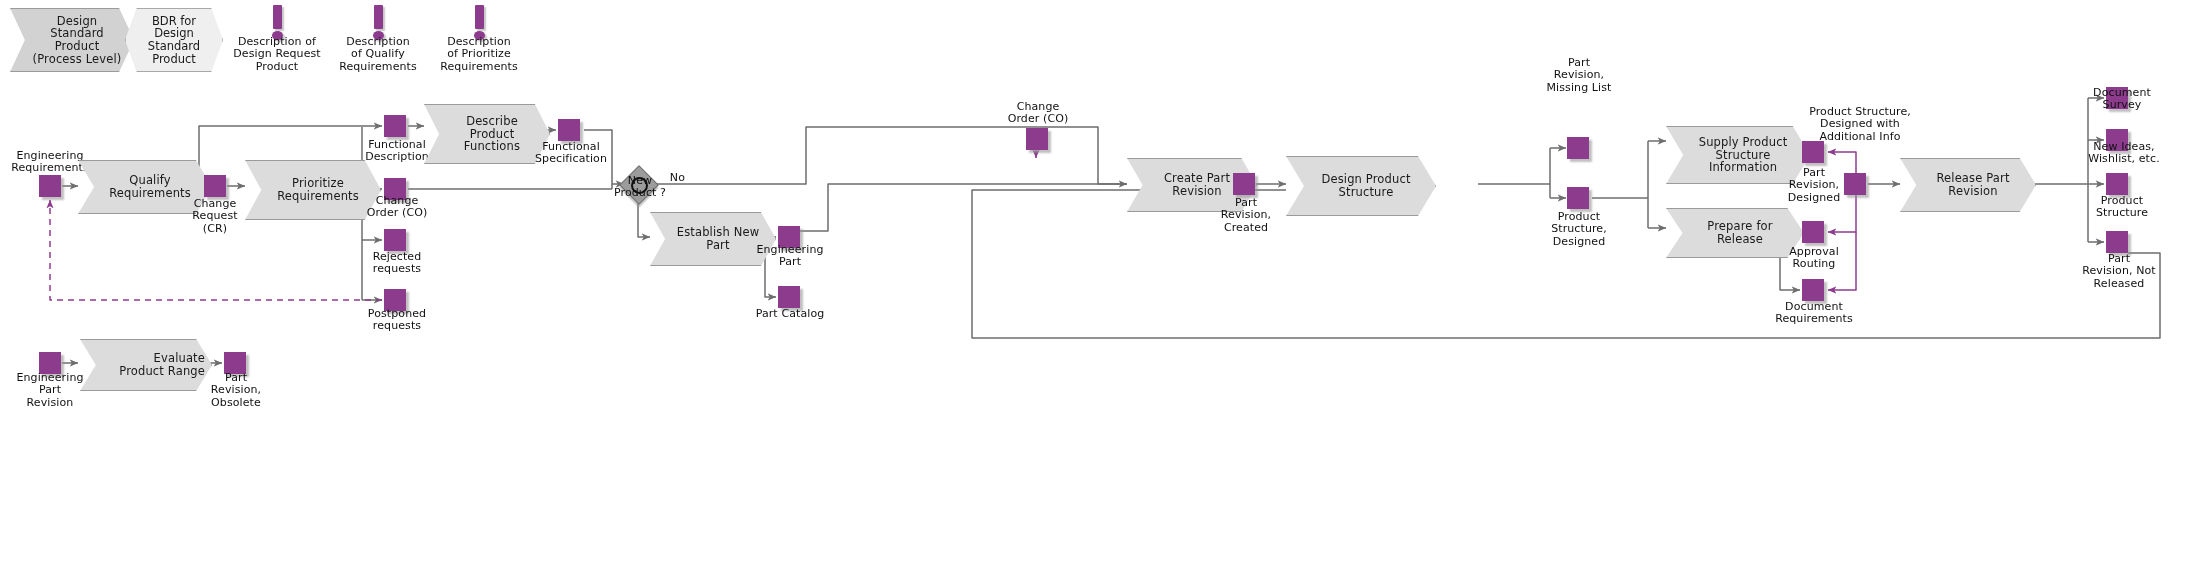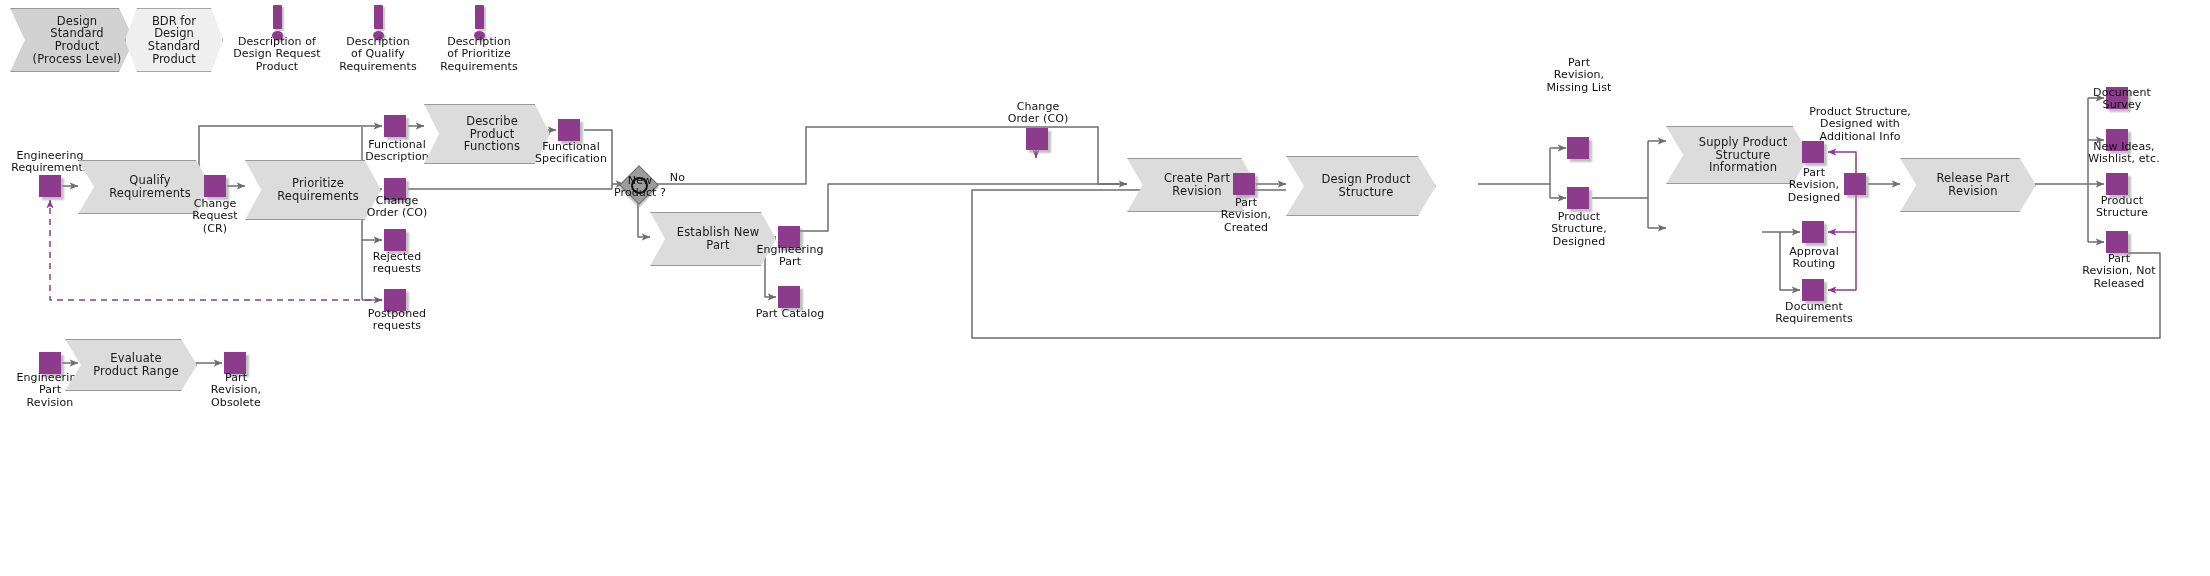--- a/index.html
+++ b/index.html
@@ -347,20 +347,24 @@
   <div class="cap" style="left: 1533px; top: 211px; width: 92px; white-space: pre-line;">Product
 Structure,
 Designed</div>
 
   <div class="chev" style="left:1666px;top:126px;width:120px;height:56px;">
     <span class="txt" style="white-space: pre-line;">Supply Product
 Structure
 Information</span>
   </div>
 
+  <div class="chev" style="left:1666px;top:208px;width:114px;height:48px;">
+    <span class="txt" style="white-space: pre-line;">Prepare for
+Release</span>
+  </div>
 
   <div class="sq" style="left:1802px;top:141px;"></div>
   <div class="cap" style="left: 1764px; top: 106px; width: 112px; white-space: pre-line; margin-left: 40px;">Product Structure,
 Designed with
 Additional Info</div>
 
   <div class="sq" style="left:1802px;top:221px;"></div>
   <div class="cap" style="left: 1772px; top: 236px; width: 84px; white-space: pre-line; margin-top: 10px;">Approval
 Routing</div>
 
@@ -393,21 +397,21 @@
   <div class="sq" style="left:2106px;top:231px;"></div>
   <div class="cap" style="left: 2068px; top: 253px; width: 102px; white-space: pre-line;">Part
 Revision, Not
 Released</div>
 
   <div class="sq" style="left:39px;top:352px;"></div>
   <div class="cap" style="left: 8px; top: 372px; width: 84px; white-space: pre-line;">Engineering
 Part
 Revision</div>
 
-  <div class="chev" style="left:65px;top:339px;width:108px;height:50px;">
+  <div class="chev" style="left:80px;top:339px;width:108px;height:50px;text-align:right;">
     <span class="txt" style="white-space: pre-line;">Evaluate
 Product Range</span>
   </div>
 
   <div class="sq" style="left:224px;top:352px;"></div>
   <div class="cap" style="left: 194px; top: 372px; width: 84px; white-space: pre-line;">Part
 Revision,
 Obsolete</div>
 
 </div>

